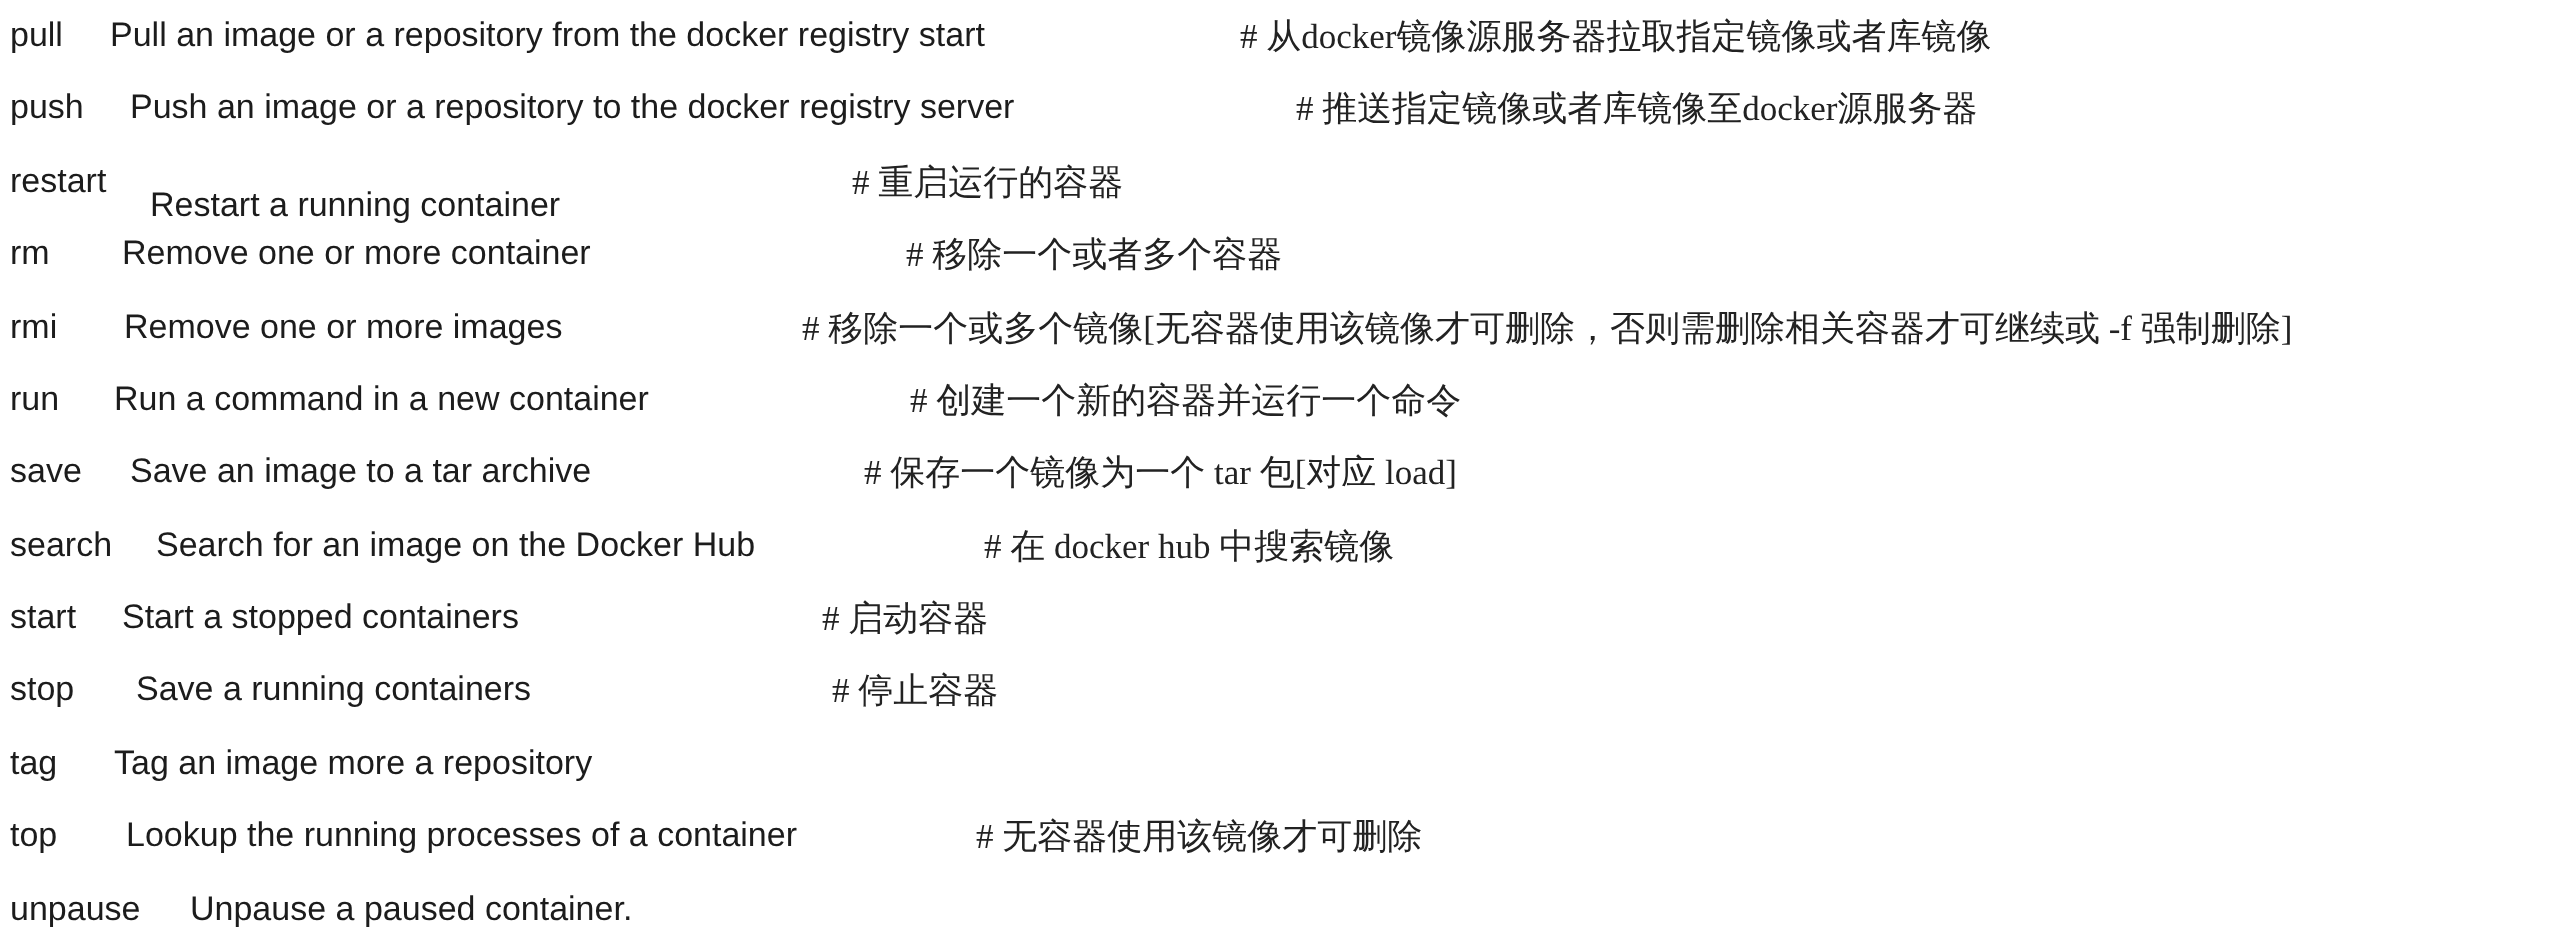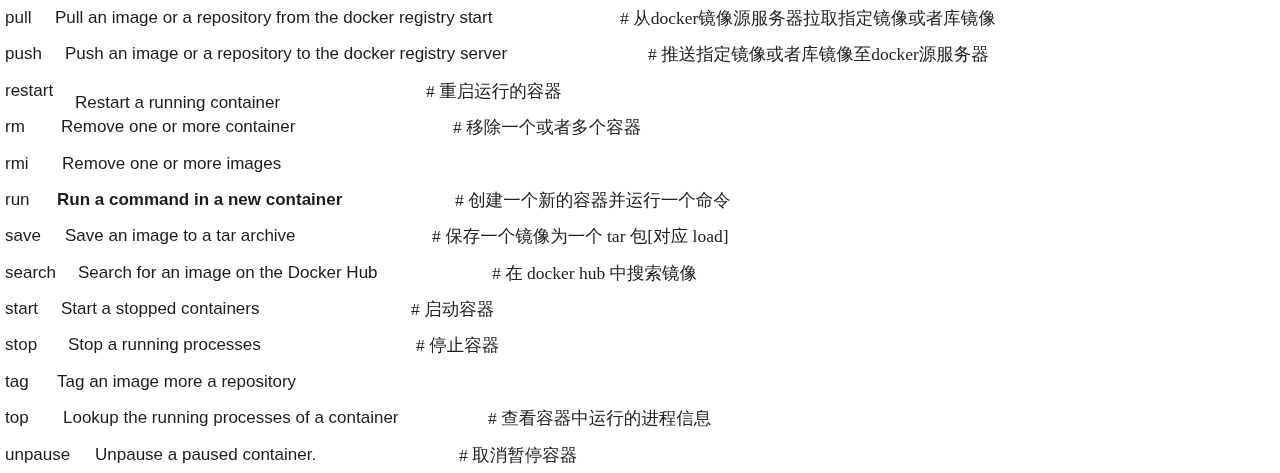--- a/index.html
+++ b/index.html
@@ -34,21 +34,21 @@
     font-family: "Liberation Serif", "DejaVu Serif", serif;
     font-size: 17.5px;
     color: #222222;
   }
   
   .cmd-row:nth-child(1)  .cmd-desc { left: 55px; }  .cmd-row:nth-child(1)  .cmd-comment { left: 620px; }
   .cmd-row:nth-child(2)  .cmd-desc { left: 65px; }  .cmd-row:nth-child(2)  .cmd-comment { left: 648px; }
   .cmd-row:nth-child(3)  .cmd-desc { left: 75px; margin-top: 12px; }  .cmd-row:nth-child(3)  .cmd-comment { left: 426px; }
   .cmd-row:nth-child(4)  .cmd-desc { left: 61px; }  .cmd-row:nth-child(4)  .cmd-comment { left: 453px; }
   .cmd-row:nth-child(5)  .cmd-desc { left: 62px; }  .cmd-row:nth-child(5)  .cmd-comment { left: 401px; }
-  .cmd-row:nth-child(6)  .cmd-desc { left: 57px; font-weight: bold; }  .cmd-row:nth-child(6)  .cmd-comment { left: 455px; }
+  .cmd-row:nth-child(6)  .cmd-desc { left: 57px; }  .cmd-row:nth-child(6)  .cmd-comment { left: 455px; }
   .cmd-row:nth-child(7)  .cmd-desc { left: 65px; }  .cmd-row:nth-child(7)  .cmd-comment { left: 432px; }
   .cmd-row:nth-child(8)  .cmd-desc { left: 78px; }  .cmd-row:nth-child(8)  .cmd-comment { left: 492px; }
   .cmd-row:nth-child(9)  .cmd-desc { left: 61px; }  .cmd-row:nth-child(9)  .cmd-comment { left: 411px; }
   .cmd-row:nth-child(10) .cmd-desc { left: 68px; }  .cmd-row:nth-child(10) .cmd-comment { left: 416px; }
   .cmd-row:nth-child(11) .cmd-desc { left: 57px; }  .cmd-row:nth-child(11) .cmd-comment { left: 427px; }
   .cmd-row:nth-child(12) .cmd-desc { left: 63px; }  .cmd-row:nth-child(12) .cmd-comment { left: 488px; }
   .cmd-row:nth-child(13) .cmd-desc { left: 95px; }  .cmd-row:nth-child(13) .cmd-comment { left: 459px; }
 </style>
 </head>
 <body>
@@ -74,20 +74,21 @@
 
   <div class="cmd-row">
     <span class="cmd-name">rm</span>
     <span class="cmd-desc">Remove one or more container</span>
     <span class="cmd-comment"># 移除一个或者多个容器</span>
   </div>
 
   <div class="cmd-row">
     <span class="cmd-name">rmi</span>
     <span class="cmd-desc">Remove one or more images</span>
+    <span class="cmd-comment"># 移除一个或多个镜像[无容器使用该镜像才可删除，否则需删除相关容器才可继续或 -f 强制删除]</span>
   </div>
 
   <div class="cmd-row">
     <span class="cmd-name">run</span>
     <span class="cmd-desc">Run a command in a new container</span>
     <span class="cmd-comment"># 创建一个新的容器并运行一个命令</span>
   </div>
 
   <div class="cmd-row">
     <span class="cmd-name">save</span>
@@ -102,33 +103,32 @@
   </div>
 
   <div class="cmd-row">
     <span class="cmd-name">start</span>
     <span class="cmd-desc">Start a stopped containers</span>
     <span class="cmd-comment"># 启动容器</span>
   </div>
 
   <div class="cmd-row">
     <span class="cmd-name">stop</span>
-    <span class="cmd-desc">Stop a running processes</span>
+    <span class="cmd-desc">Save a running containers</span>
     <span class="cmd-comment"># 停止容器</span>
   </div>
 
   <div class="cmd-row">
     <span class="cmd-name">tag</span>
     <span class="cmd-desc">Tag an image more a repository</span>
   </div>
 
   <div class="cmd-row">
     <span class="cmd-name">top</span>
     <span class="cmd-desc">Lookup the running processes of a container</span>
-    <span class="cmd-comment"># 查看容器中运行的进程信息</span>
+    <span class="cmd-comment"># 无容器使用该镜像才可删除</span>
   </div>
 
   <div class="cmd-row">
     <span class="cmd-name">unpause</span>
     <span class="cmd-desc">Unpause a paused container.</span>
-    <span class="cmd-comment"># 取消暂停容器</span>
   </div>
 </div>
 
 </body></html>

